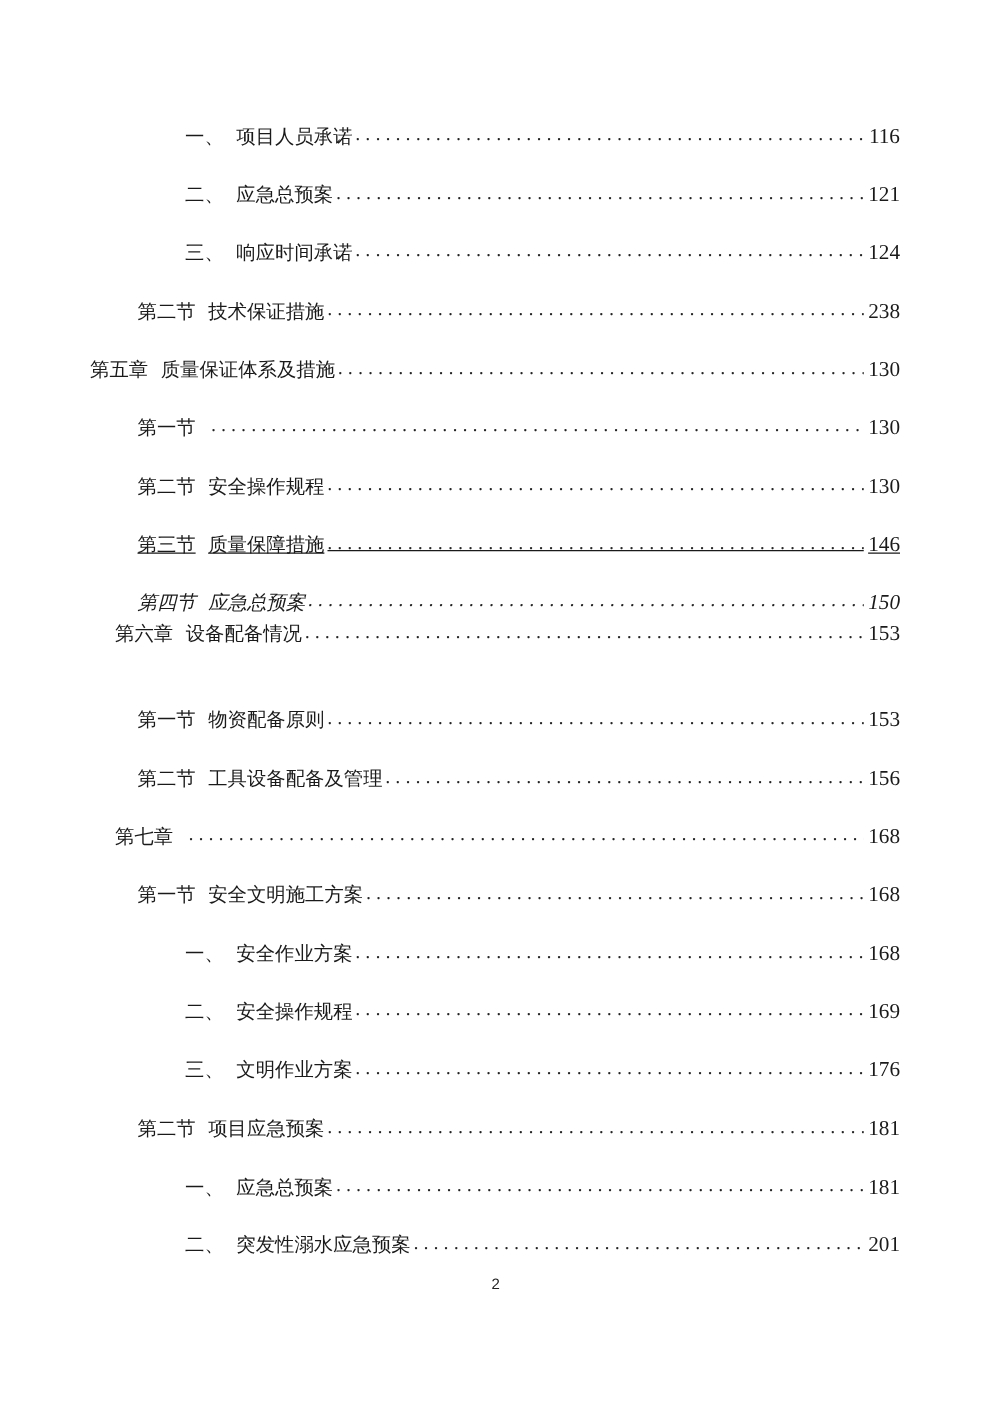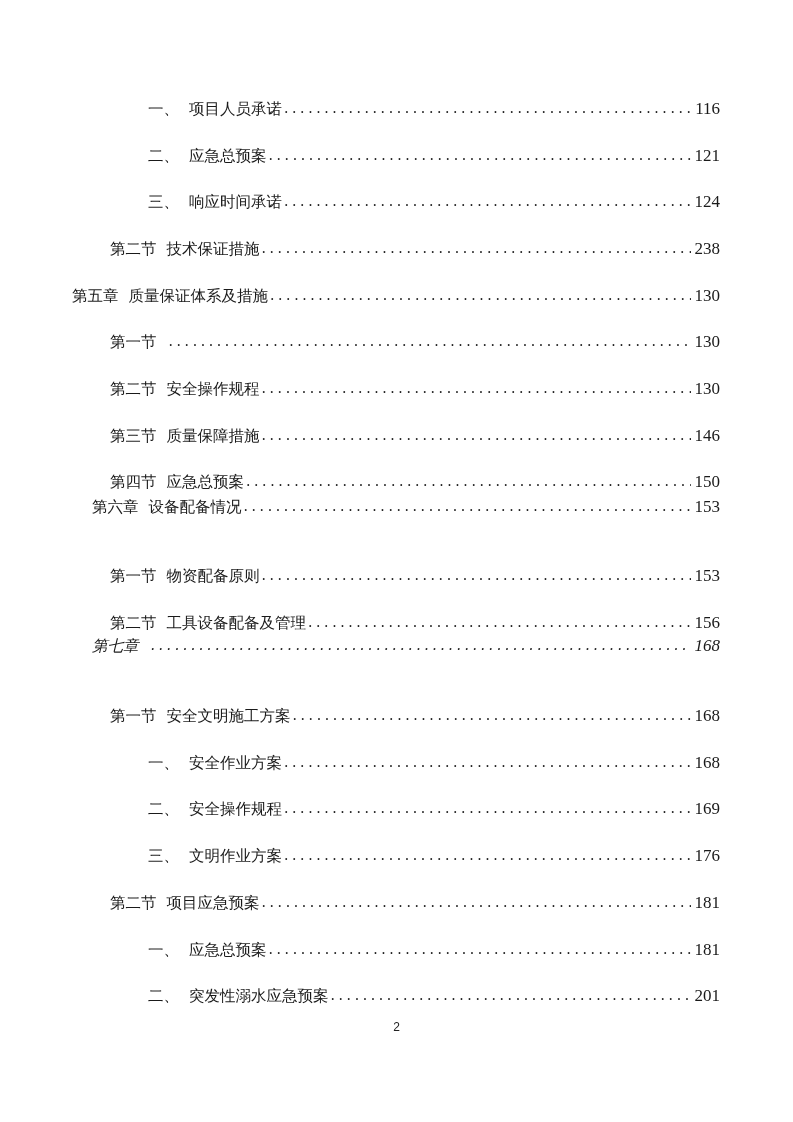--- a/index.html
+++ b/index.html
@@ -116,28 +116,28 @@
     <span class="toc-page">130</span>
   </div>
 
   <div class="toc-row" style="left:110px; top:377px;">
     <span class="toc-num">第二节</span>
     <span class="toc-title">安全操作规程</span>
     <span class="toc-leader"></span>
     <span class="toc-page">130</span>
   </div>
 
-  <div class="toc-row" style="left:110px; top:424px;">
+  <div class="toc-row" style="left:110px; top:424px;text-decoration:underline;">
     <span class="toc-num">第三节</span>
     <span class="toc-title">质量保障措施</span>
     <span class="toc-leader"></span>
     <span class="toc-page">146</span>
   </div>
 
-  <div class="toc-row" style="left:110px; top:470px;">
+  <div class="toc-row" style="left:110px; top:470px;font-style:italic;">
     <span class="toc-num">第四节</span>
     <span class="toc-title">应急总预案</span>
     <span class="toc-leader"></span>
     <span class="toc-page">150</span>
   </div>
 
   <div class="toc-row" style="left:92px; top:495px;">
     <span class="toc-num">第六章</span>
     <span class="toc-title">设备配备情况</span>
     <span class="toc-leader"></span>
@@ -151,21 +151,21 @@
     <span class="toc-page">153</span>
   </div>
 
   <div class="toc-row" style="left:110px; top:611px;">
     <span class="toc-num">第二节</span>
     <span class="toc-title">工具设备配备及管理</span>
     <span class="toc-leader"></span>
     <span class="toc-page">156</span>
   </div>
 
-  <div class="toc-row" style="left:92px; top:634px;font-style:italic;">
+  <div class="toc-row" style="left:92px; top:657px;">
     <span class="toc-num">第七章</span>
     <span class="toc-leader"></span>
     <span class="toc-page">168</span>
   </div>
 
   <div class="toc-row" style="left:110px; top:704px;">
     <span class="toc-num">第一节</span>
     <span class="toc-title">安全文明施工方案</span>
     <span class="toc-leader"></span>
     <span class="toc-page">168</span>

